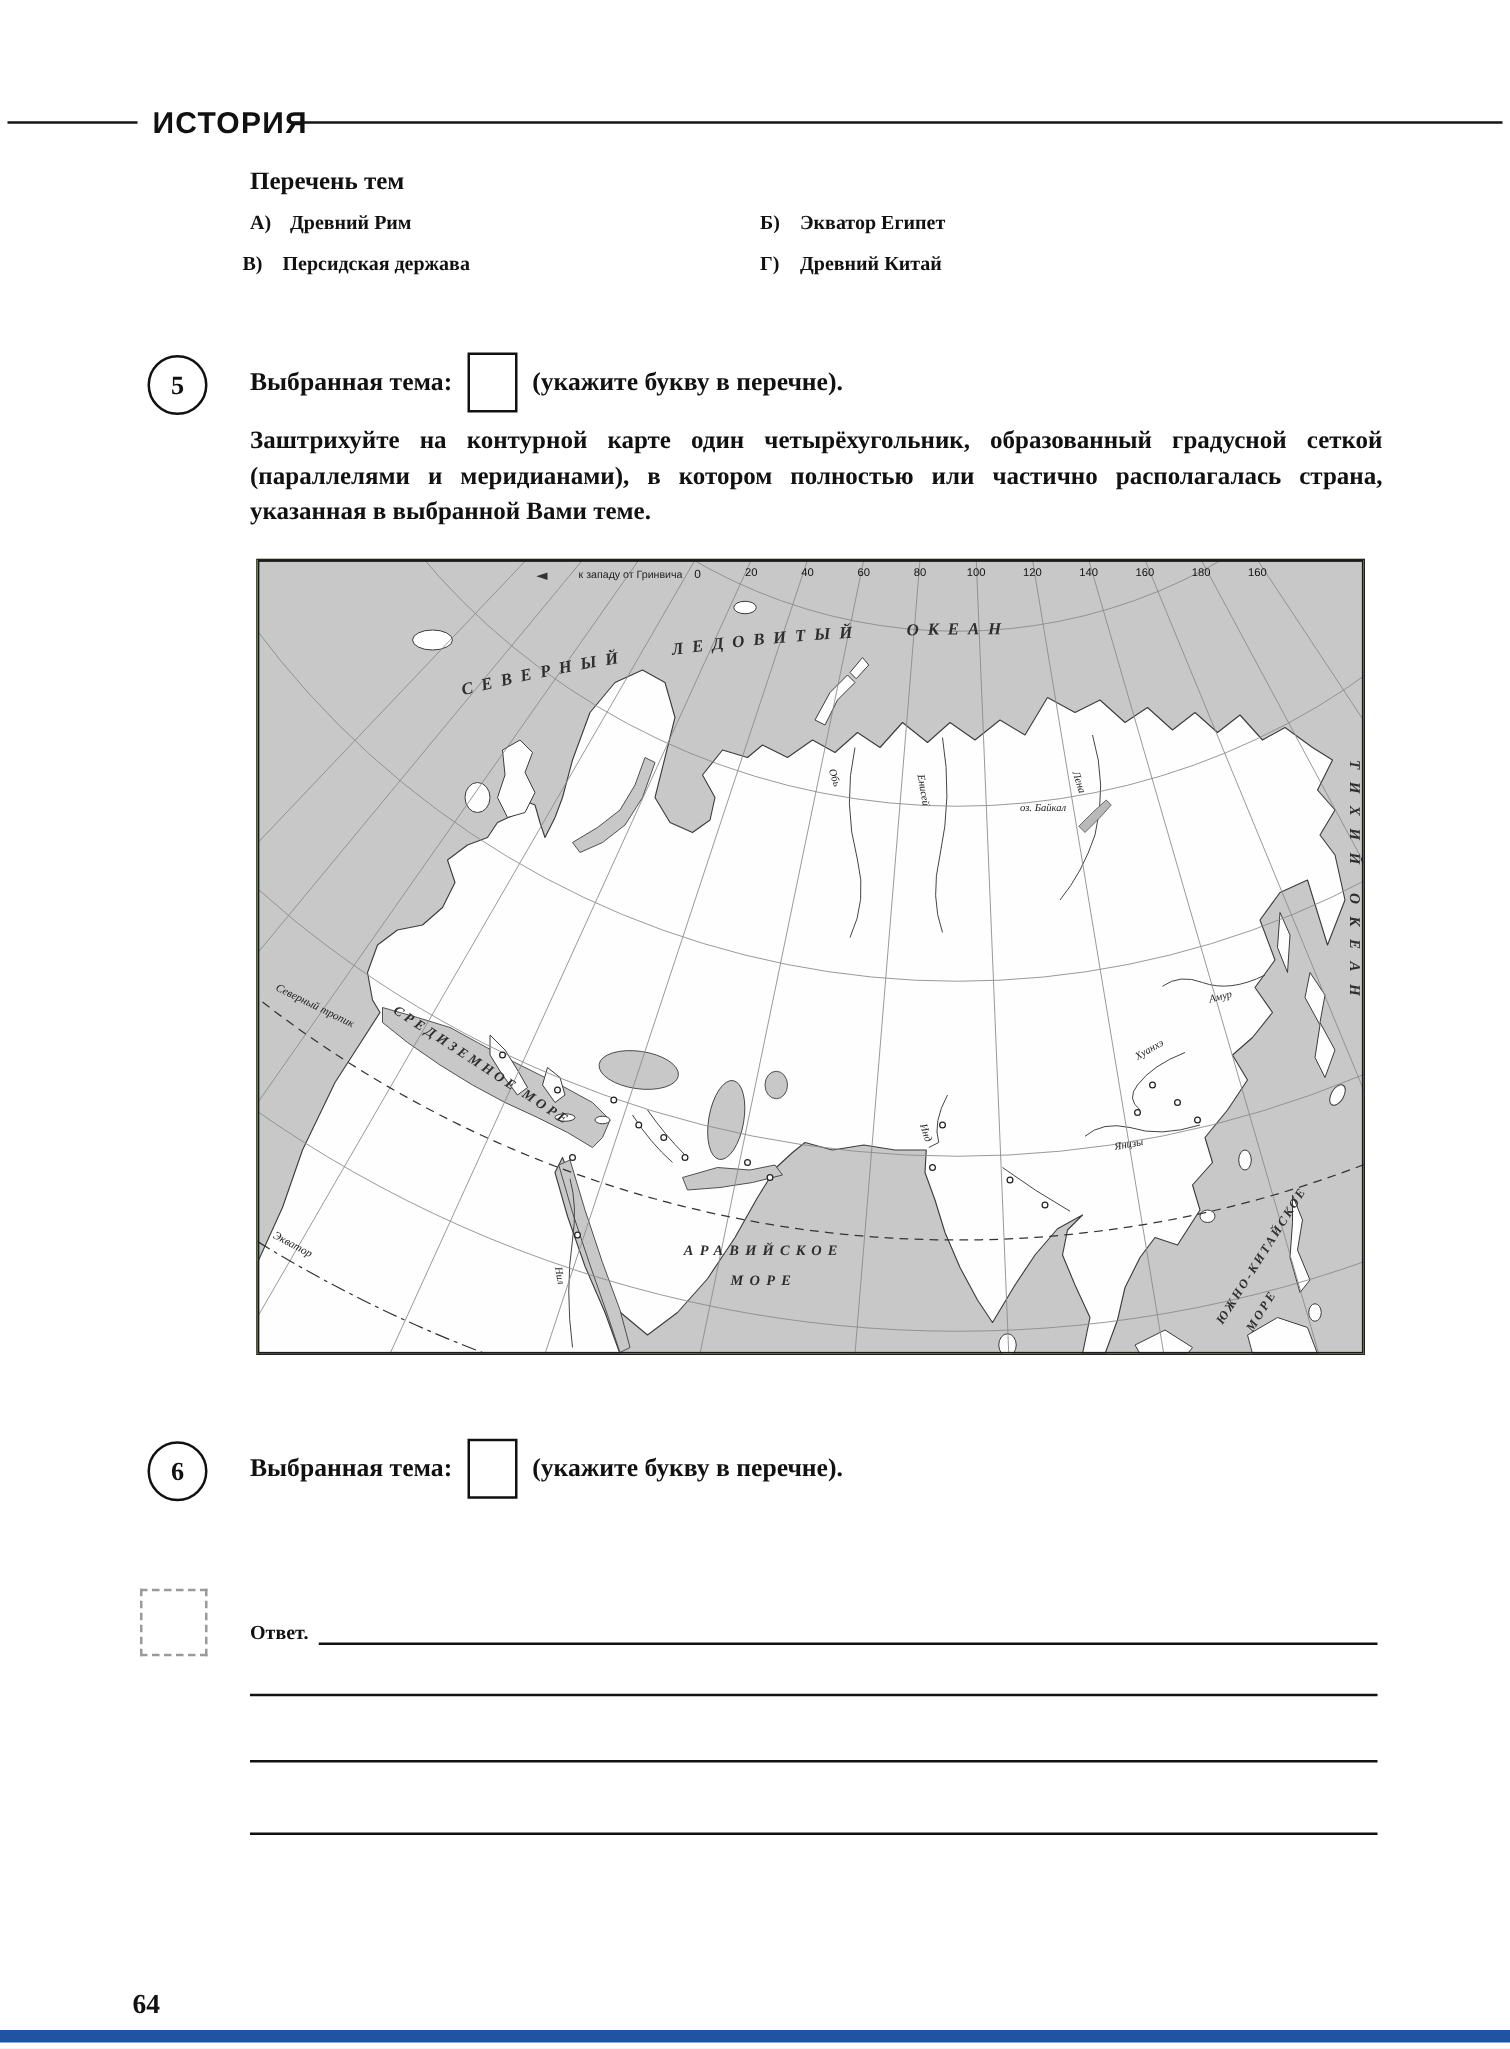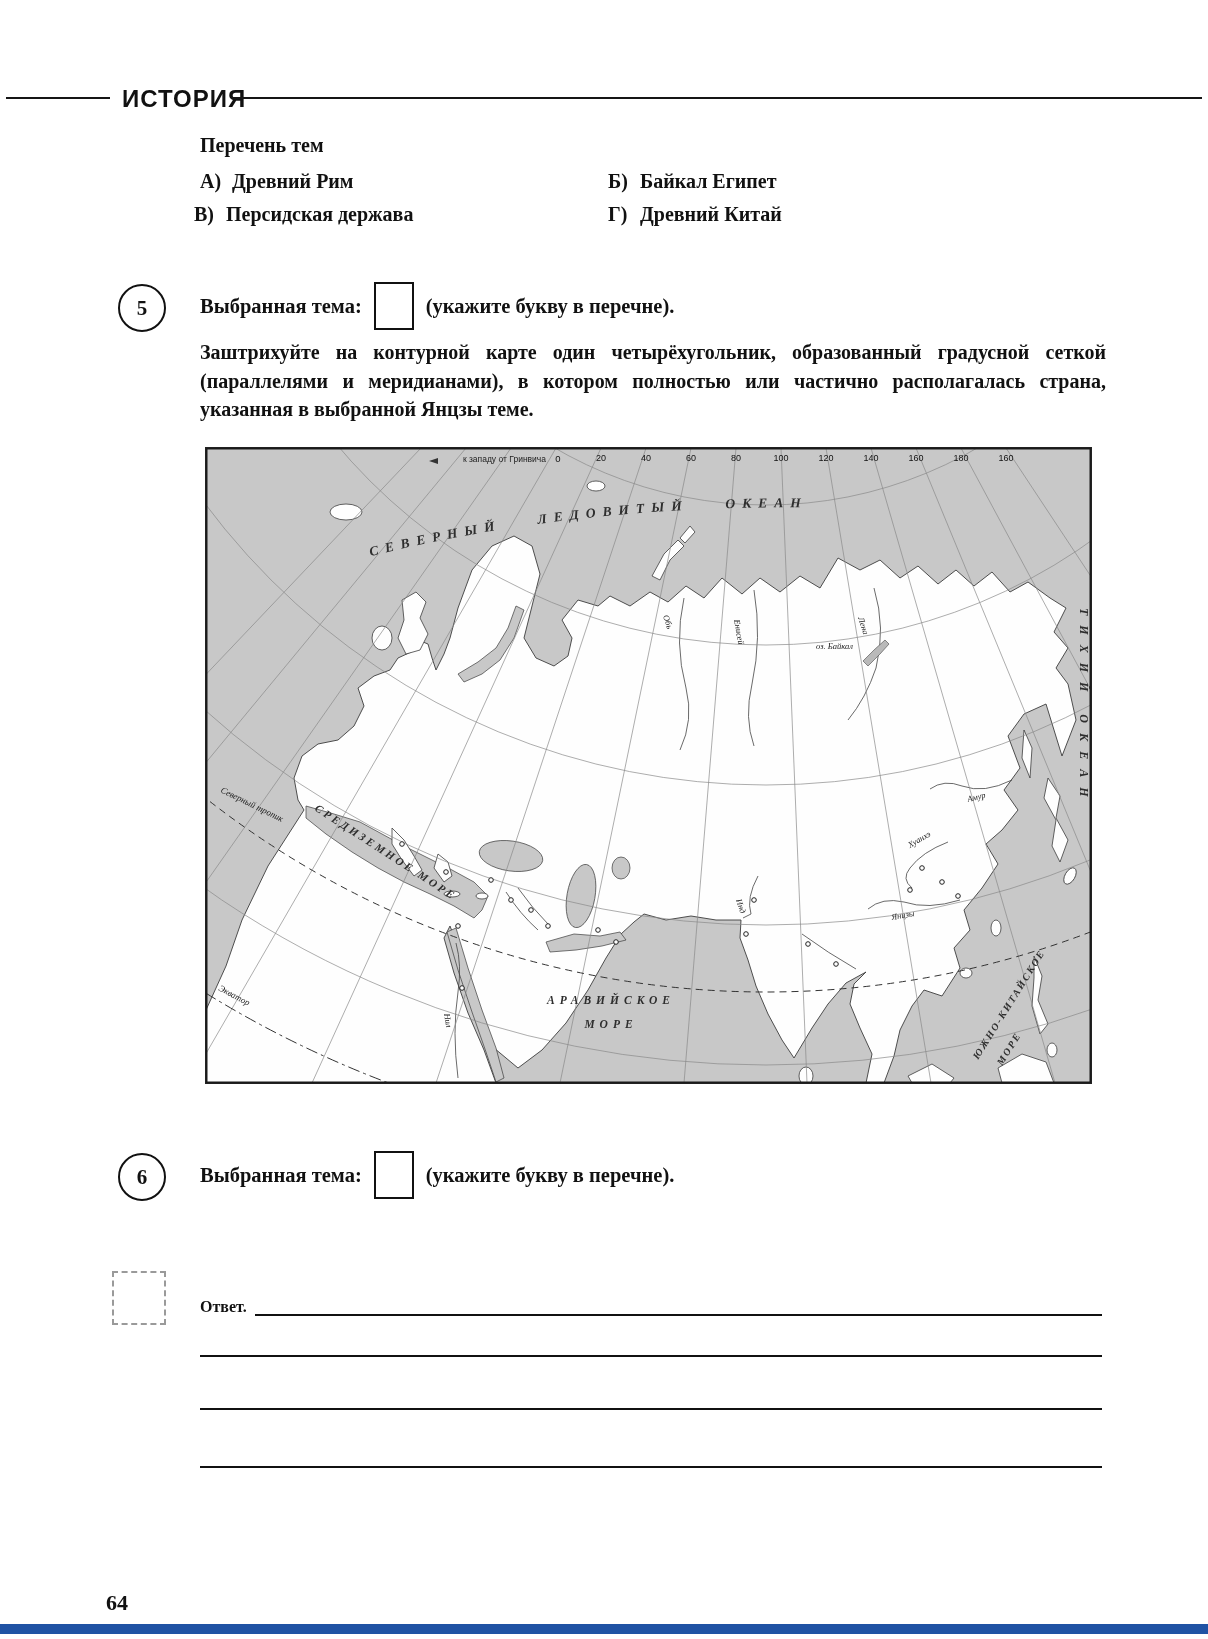--- a/index.html
+++ b/index.html
@@ -4,21 +4,21 @@
 <style>
   html,body{margin:0;padding:0;background:#e8e8e8;}
   .page{position:relative;width:1208px;height:1639px;background:#ffffff;overflow:hidden;
         font-family:"Liberation Serif",serif;color:#111;}
   .abs{position:absolute;}
   
   .hdr-line{background:#151515;height:2px;}
   .hdr-title{font-family:"Liberation Sans",sans-serif;font-weight:700;font-size:24px;letter-spacing:1px;}
   
   .topics-title{font-weight:700;font-size:20px;}
-  .topic{font-weight:700;font-size:20px;white-space:nowrap;}
+  .topic{font-weight:700;font-size:16px;white-space:nowrap;}
   .topic .tl{display:inline-block;min-width:32px;}
   
   .tasknum{width:44px;height:44px;border:2px solid #111;border-radius:50%;
            display:flex;align-items:center;justify-content:center;
            font-weight:700;font-size:21px;}
   .theme-row{display:flex;align-items:center;height:48px;font-weight:700;font-size:20.5px;}
   .theme-box{width:36px;height:44px;border:2px solid #111;margin:0 12px;background:#fff;flex:0 0 auto;}
   .para{width:906px;text-align:justify;font-weight:700;font-size:20px;line-height:1.43;}
   
   .map-wrap{width:885px;height:635px;border:1.5px solid #222;background:#bef264;}
@@ -40,36 +40,36 @@
 
   <div class="abs hdr-line" style="left:6px;top:97px;width:104px;"></div>
   <div class="abs hdr-title" style="left:122px;top:85px;">ИСТОРИЯ</div>
   <div class="abs hdr-line" style="left:232px;top:97px;width:970px;"></div>
 
   <div class="abs topics-title" style="left:200px;top:134px;">Перечень тем</div>
   <div class="abs topic" style="left:200px;top:170px;">
     <span class="tl">А)</span><span>Древний Рим</span>
   </div>
   <div class="abs topic" style="left:608px;top:170px;">
-    <span class="tl">Б)</span><span>Байкал Египет</span>
+    <span class="tl">Б)</span><span>Экватор Египет</span>
   </div>
   <div class="abs topic" style="left:194px;top:203px;">
     <span class="tl">В)</span><span>Персидская держава</span>
   </div>
   <div class="abs topic" style="left:608px;top:203px;">
     <span class="tl">Г)</span><span>Древний Китай</span>
   </div>
 
   <div class="abs tasknum" style="left:118px;top:284px;">5</div>
   <div class="abs theme-row" style="left:200px;top:282px;">
     <span>Выбранная тема:</span>
     <span class="theme-box"></span>
     <span>(укажите букву в перечне).</span>
   </div>
-  <div class="abs para" style="left:200px;top:338px;">Заштрихуйте на контурной карте один четырёхугольник, образованный градусной сеткой (параллелями и меридианами), в котором полностью или частично располагалась страна, указанная в выбранной Янцзы теме.</div>
+  <div class="abs para" style="left:200px;top:338px;">Заштрихуйте на контурной карте один четырёхугольник, образованный градусной сеткой (параллелями и меридианами), в котором полностью или частично располагалась страна, указанная в выбранной Вами теме.</div>
 
   <div class="abs map-wrap" style="left:205px;top:447px;">
     <svg width="885" height="635" viewBox="0 0 885 635" xmlns="http://www.w3.org/2000/svg" xmlns:xlink="http://www.w3.org/1999/xlink">
       <defs>
         <clipPath id="mapclip">
             <rect x="0" y="0" width="885" height="635"></rect>
           </clipPath>
         <path id="arcticArc" d="M 150,112 Q 470,28 870,78" fill="none"></path>
       </defs>
 

